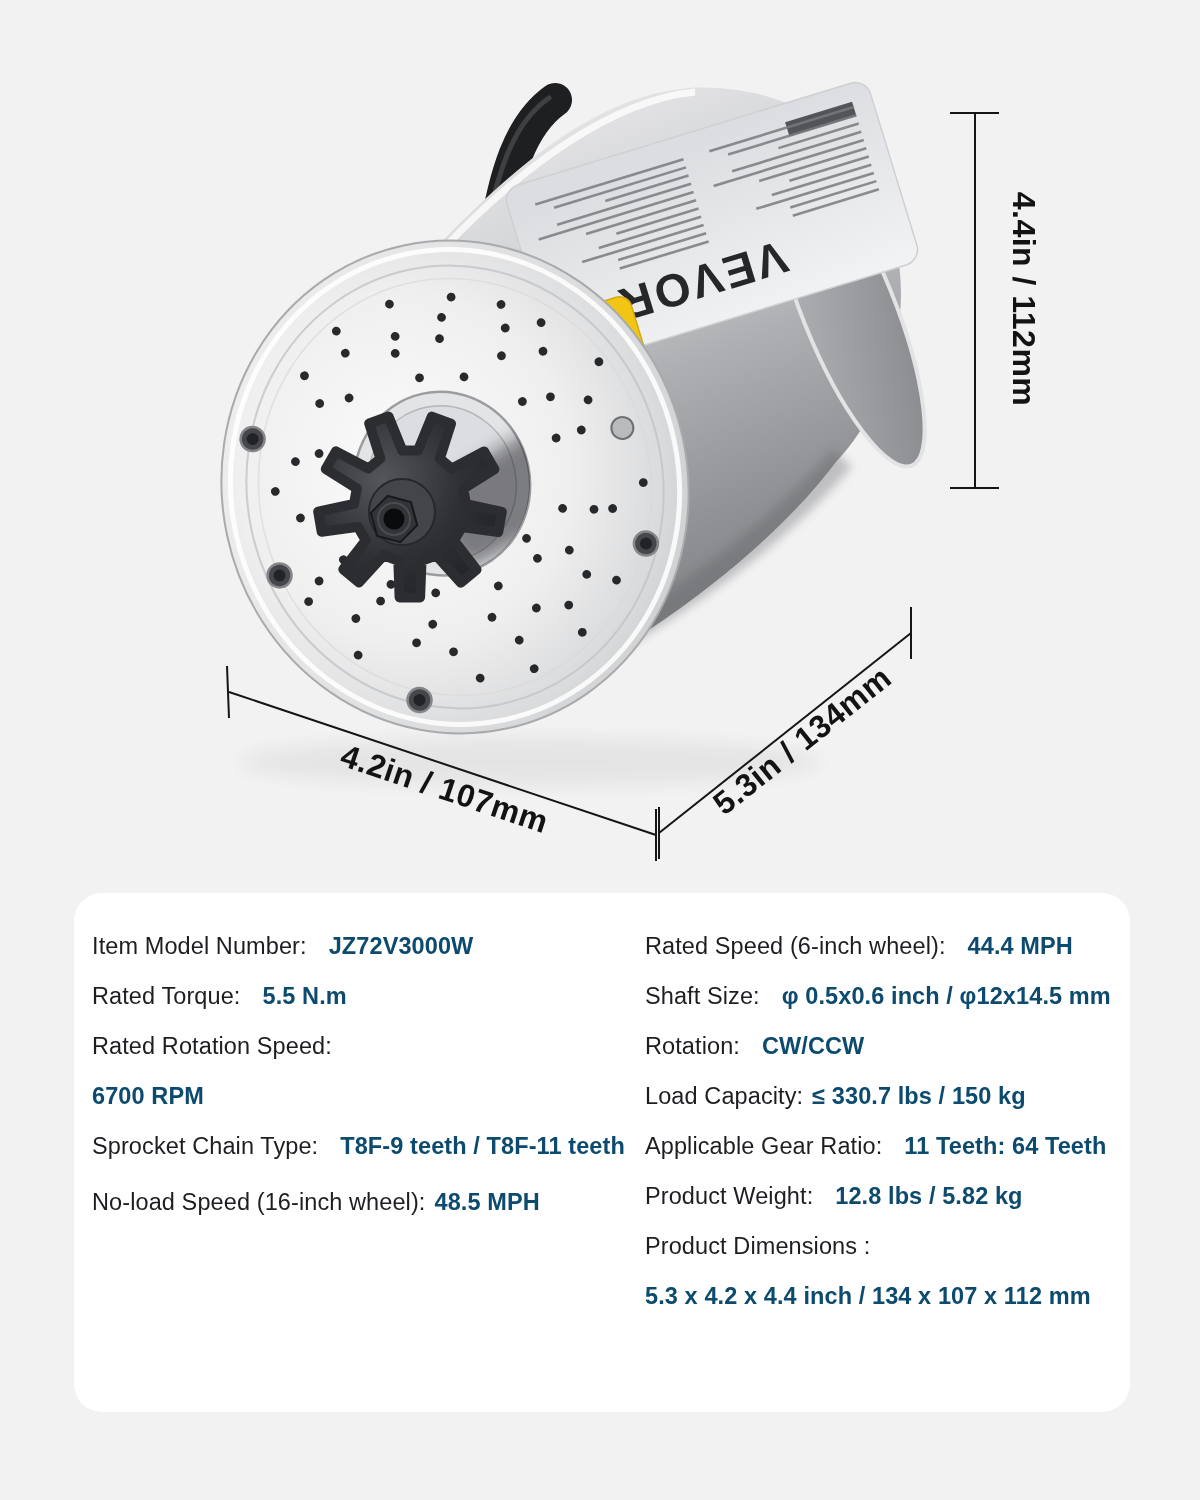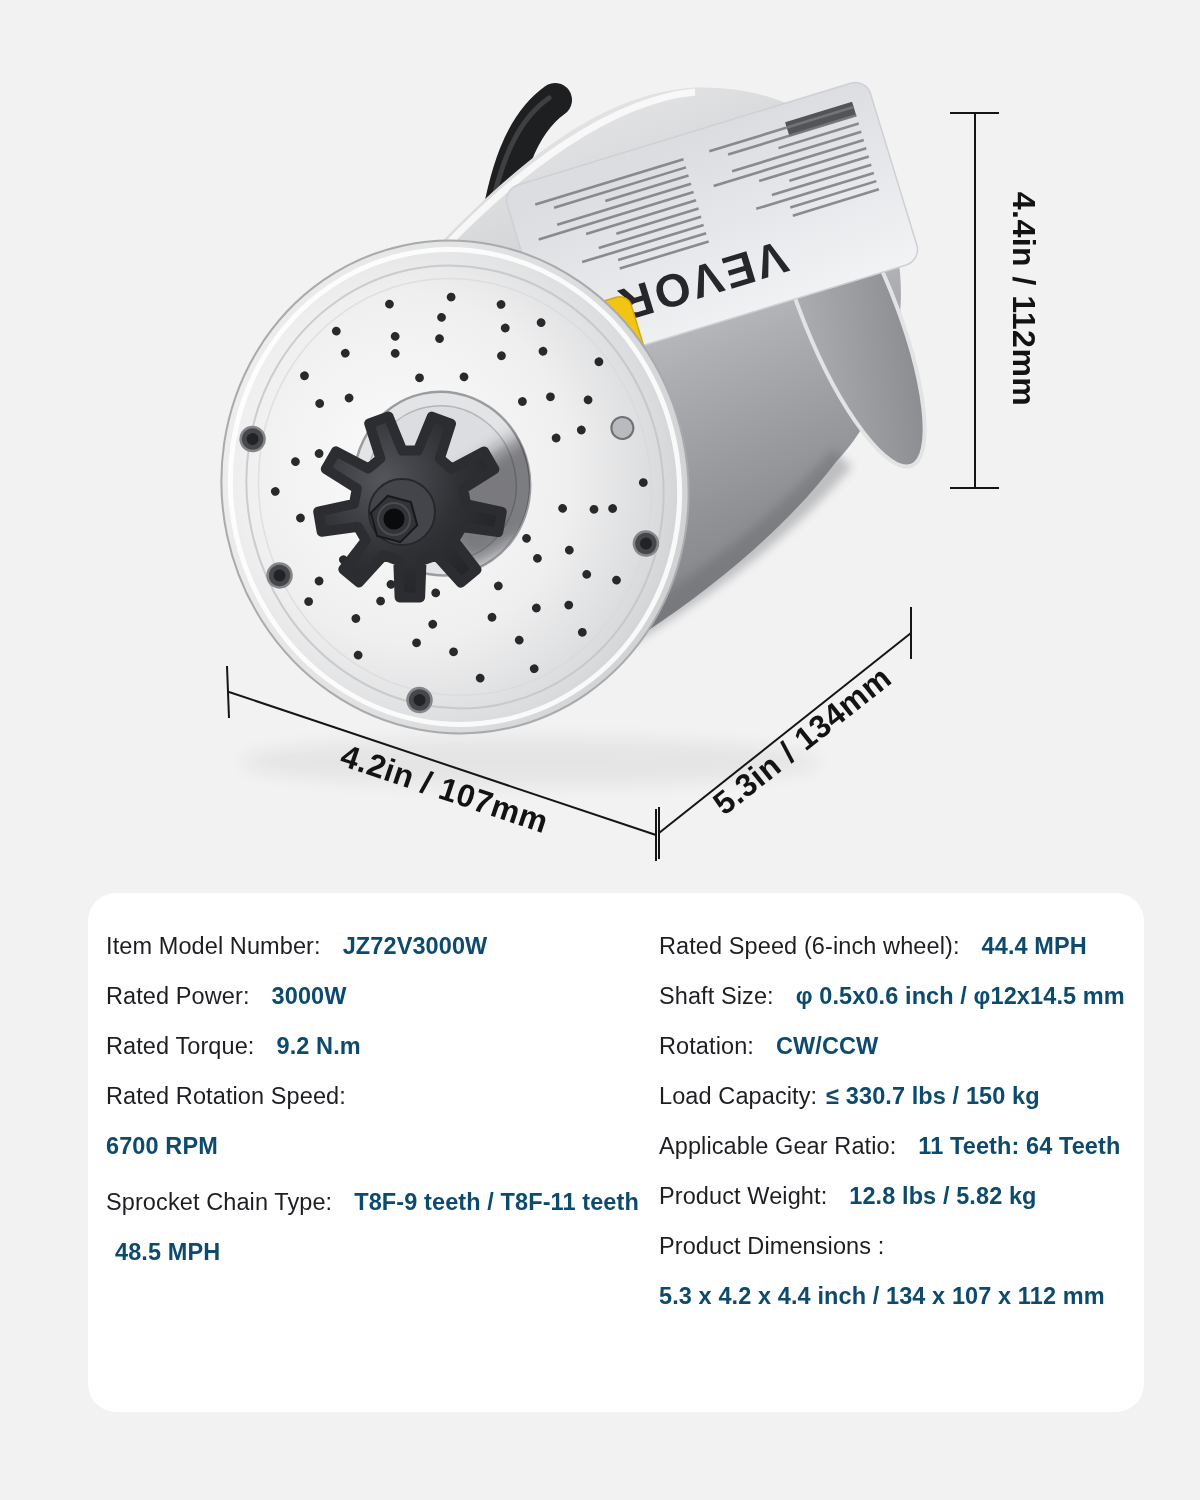--- a/index.html
+++ b/index.html
@@ -6,21 +6,21 @@
   body{
     width:1200px;height:1500px;
     background:#f2f2f3;
     font-family:"Liberation Sans",sans-serif;
     position:relative;overflow:hidden;
   }
   .photo-area{position:absolute;left:0;top:0;width:1200px;height:893px;}
   .photo-area svg{display:block;}
 
   .spec-card{
-    position:absolute;left:88px;top:893px;width:1056px;height:519px;
+    position:absolute;left:74px;top:893px;width:1056px;height:519px;
     background:#ffffff;border-radius:28px;
   }
   .col{position:absolute;top:29px;}
   .col-left{left:18px;}
   .col-right{left:571px;}
   .row{
     height:50px;display:flex;align-items:center;
     font-size:23.5px;line-height:1;color:#1d1e21;
     white-space:nowrap;letter-spacing:0.1px;
   }
@@ -274,38 +274,35 @@
 </svg>
 </div>
 
 <section class="spec-card">
   <div class="col col-left">
       <div class="row">
         <span class="lbl">Item Model Number:</span>
         <span class="val">JZ72V3000W</span>
       </div>
       <div class="row">
-        <span class="lbl">Rated Power:</span>
-        <span class="val">3000W</span>
-      </div>
-      <div class="row">
         <span class="lbl">Rated Torque:</span>
-        <span class="val">9.2 N.m</span>
+        <span class="val">5.5 N.m</span>
       </div>
       <div class="row">
         <span class="lbl">Rated Rotation Speed:</span>
       </div>
       <div class="row no-label">
         <span class="val">6700 RPM</span>
       </div>
       <div class="row">
         <span class="lbl">Sprocket Chain Type:</span>
         <span class="val">T8F-9 teeth / T8F-11 teeth</span>
       </div>
       <div class="row tight">
+        <span class="lbl">No-load Speed (16-inch wheel):</span>
         <span class="val">48.5 MPH</span>
       </div>
     </div>
   <div class="col col-right">
       <div class="row">
         <span class="lbl">Rated Speed (6-inch wheel):</span>
         <span class="val">44.4 MPH</span>
       </div>
       <div class="row">
         <span class="lbl">Shaft Size:</span>

